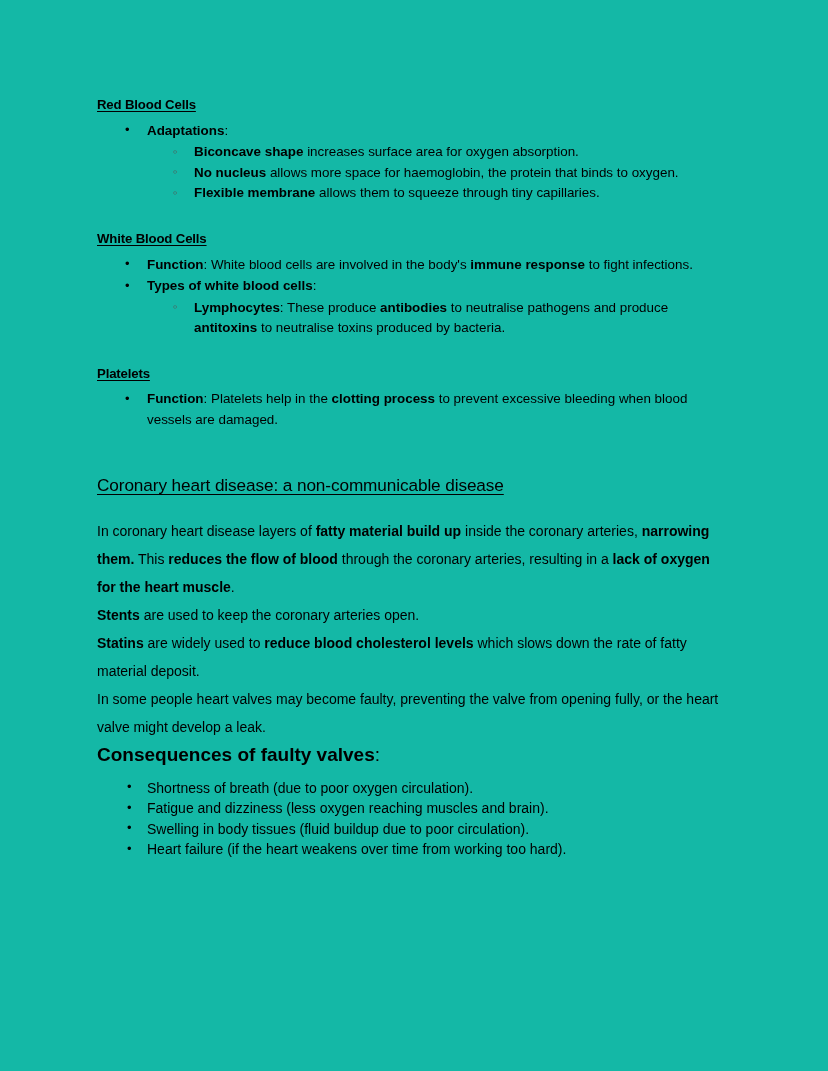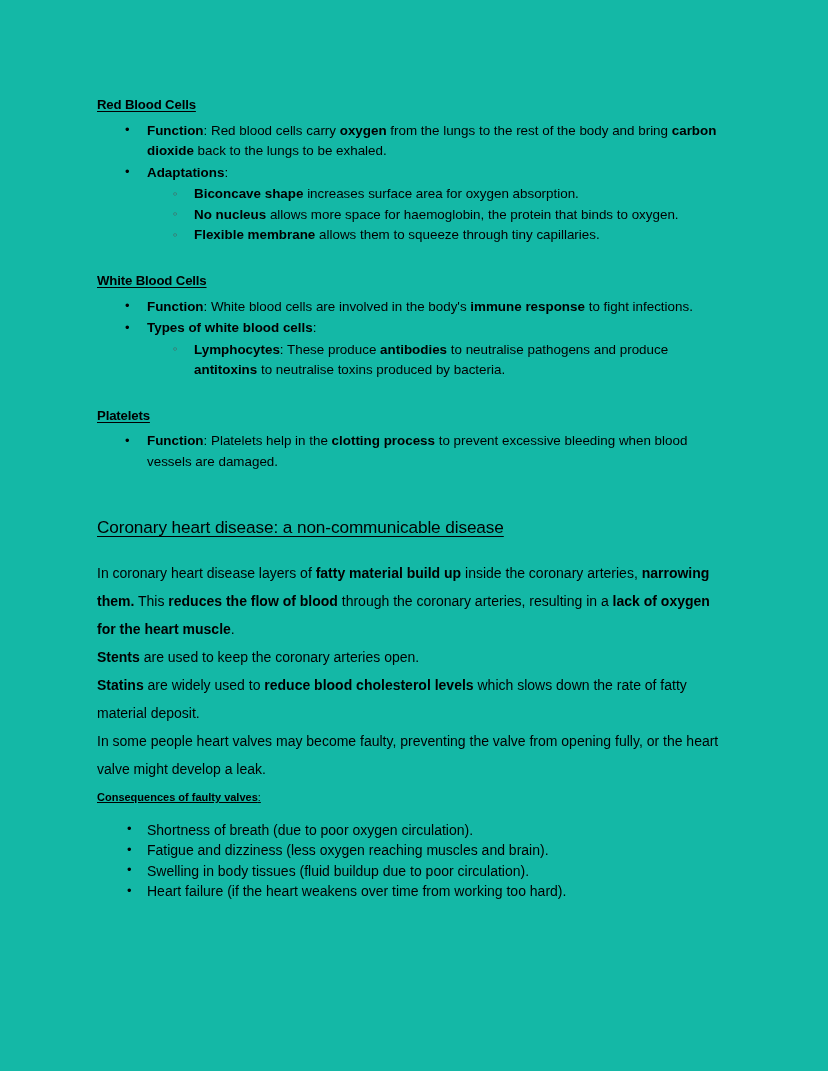--- a/index.html
+++ b/index.html
@@ -102,36 +102,34 @@
   }
 
   
   p.body {
     font-size: 14px;
     line-height: 28px;
     margin: 0 0 0 0;
     max-width: 628px;
   }
   .consequences-head {
-    font-size: 11px;
+    font-size: 19px;
     line-height: 28px;
     margin: 0 0 9px 0;
-    text-decoration: underline;
   }
   .bottom-list { margin-top: 0; }
 </style>
 </head>
 <body>
 
 <div class="page">
   <div id="sections-root">
       <div class="sec-block">
         <div class="sec-head">Red Blood Cells</div>
         <ul>
-          <li class="l1"><b>Function</b><span>: Red blood cells carry </span><b>oxygen</b><span> from the lungs to the rest of the body and bring </span><b>carbon dioxide</b><span> back to the lungs to be exhaled.</span></li>
           <li class="l1"><b>Adaptations</b><span>:</span></li>
           <li class="l2"><b>Biconcave shape</b><span> increases surface area for oxygen absorption.</span></li>
           <li class="l2"><b>No nucleus</b><span> allows more space for haemoglobin, the protein that binds to oxygen.</span></li>
           <li class="l2"><b>Flexible membrane</b><span> allows them to squeeze through tiny capillaries.</span></li>
         </ul>
       </div>
       <div class="sec-block">
         <div class="sec-head">White Blood Cells</div>
         <ul>
           <li class="l1"><b>Function</b><span>: White blood cells are involved in the body's </span><b>immune response</b><span> to fight infections.</span></li>

